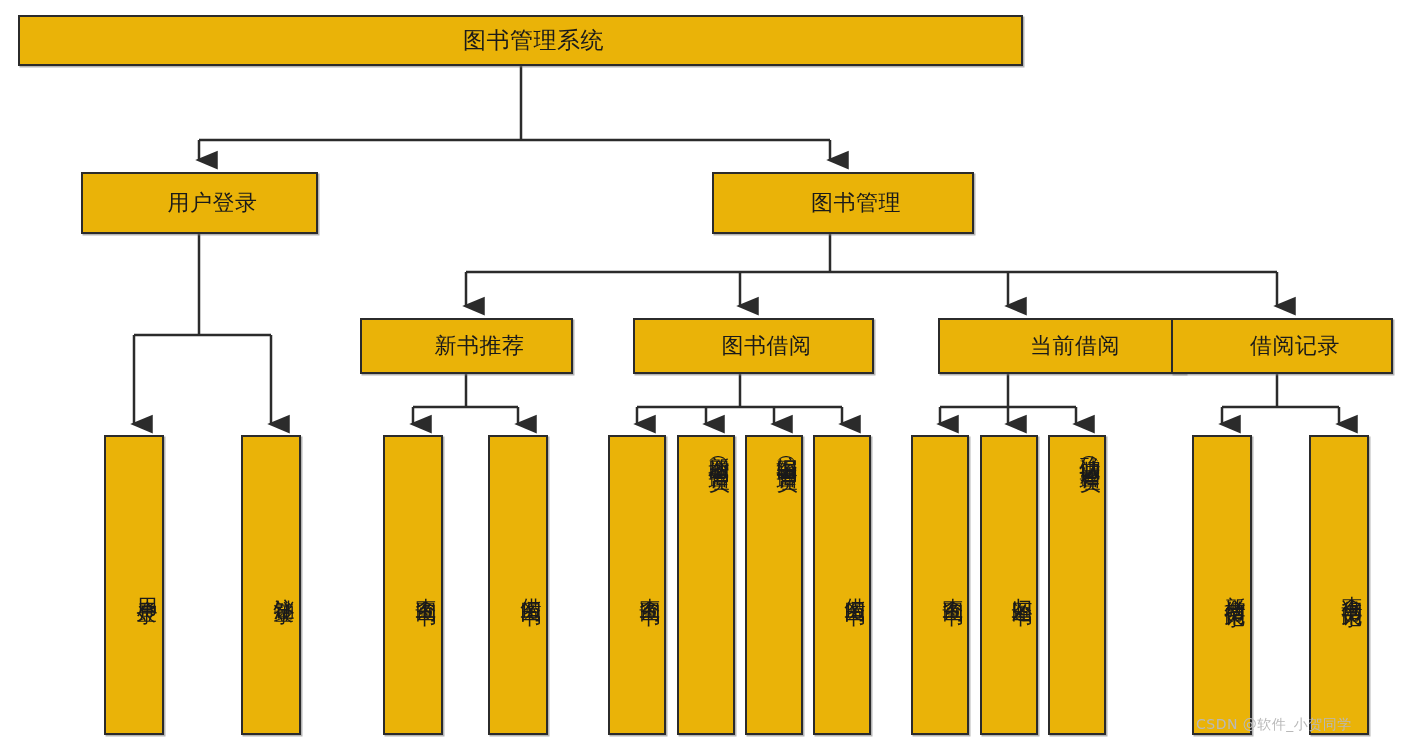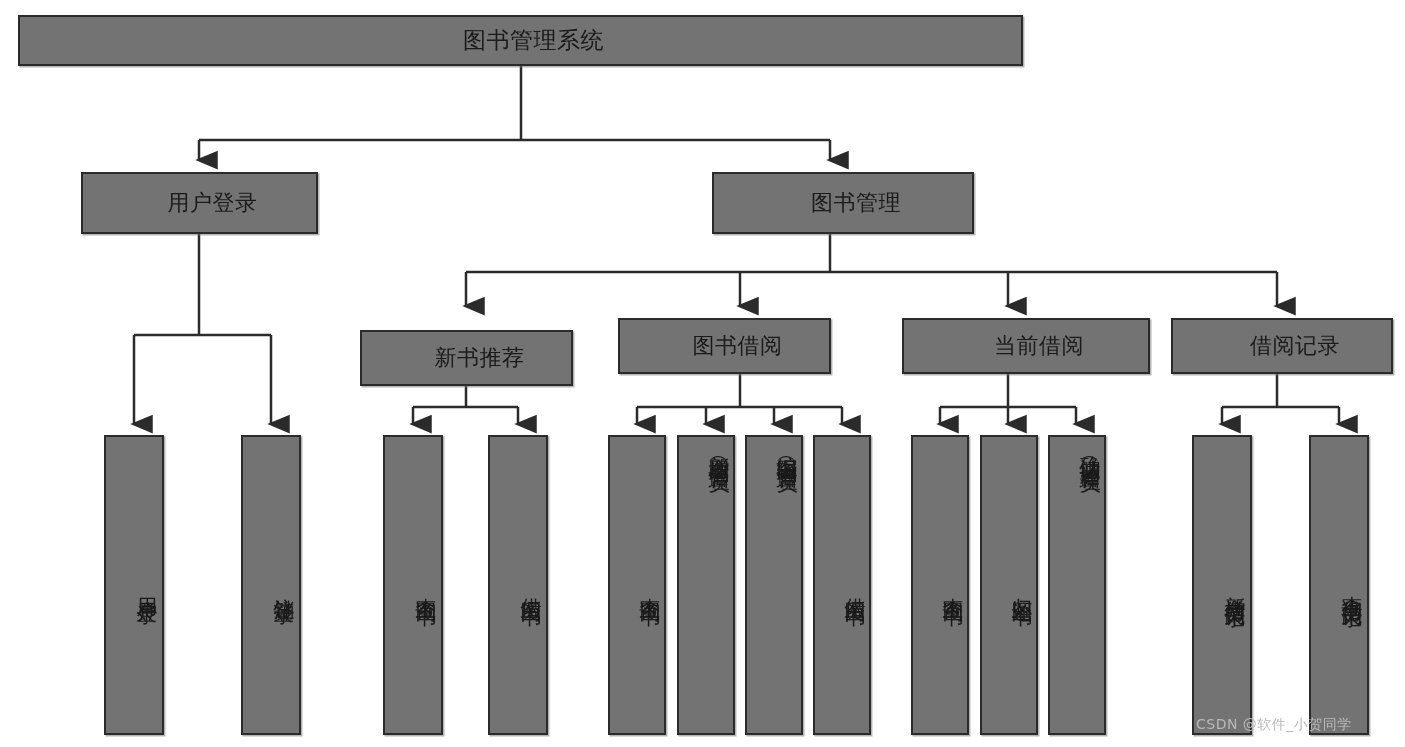--- a/index.html
+++ b/index.html
@@ -24,21 +24,21 @@
     left: 0;
     top: 0;
     width: 1405px;
     height: 747px;
     pointer-events: none;
   }
   .node {
     position: absolute;
     box-sizing: border-box;
     border: 2.5px solid #2b2b2b;
-    background: #737373;
+    background: #eab308;
     display: flex;
     align-items: center;
     justify-content: center;
     text-align: right;
     box-shadow: 1.5px 1.5px 0 0 rgba(120,120,120,0.55);
     padding-left: 26px;
   }
   .node-label {
     display: block;
     line-height: 1.18;
@@ -141,29 +141,29 @@
   </div>
 
   <div class="node horiz" style="left:81px; top:172px; width:237px; height:62px;">
     <span class="node-label">用户登录</span>
   </div>
 
   <div class="node horiz" style="left:712px; top:172px; width:262px; height:62px;">
     <span class="node-label">图书管理</span>
   </div>
 
-  <div class="node horiz" style="left:360px; top:318px; width:213px; height:56px;margin-top:12px;">
+  <div class="node horiz" style="left:360px; top:318px; width:213px; height:56px;">
     <span class="node-label">新书推荐</span>
   </div>
 
-  <div class="node horiz" style="left:618px; top:318px; width:213px; height:56px;">
+  <div class="node horiz" style="left:633px; top:318px; width:241px; height:56px;">
     <span class="node-label">图书借阅</span>
   </div>
 
-  <div class="node horiz" style="left:902px; top:318px; width:248px; height:56px;">
+  <div class="node horiz" style="left:938px; top:318px; width:248px; height:56px;">
     <span class="node-label">当前借阅</span>
   </div>
 
   <div class="node horiz" style="left:1171px; top:318px; width:222px; height:56px;">
     <span class="node-label">借阅记录</span>
   </div>
 
   <div class="node vert centered" style="left:104px; top:435px; width:60px; height:300px;">
     <span class="node-label">用户登录</span>
   </div>

